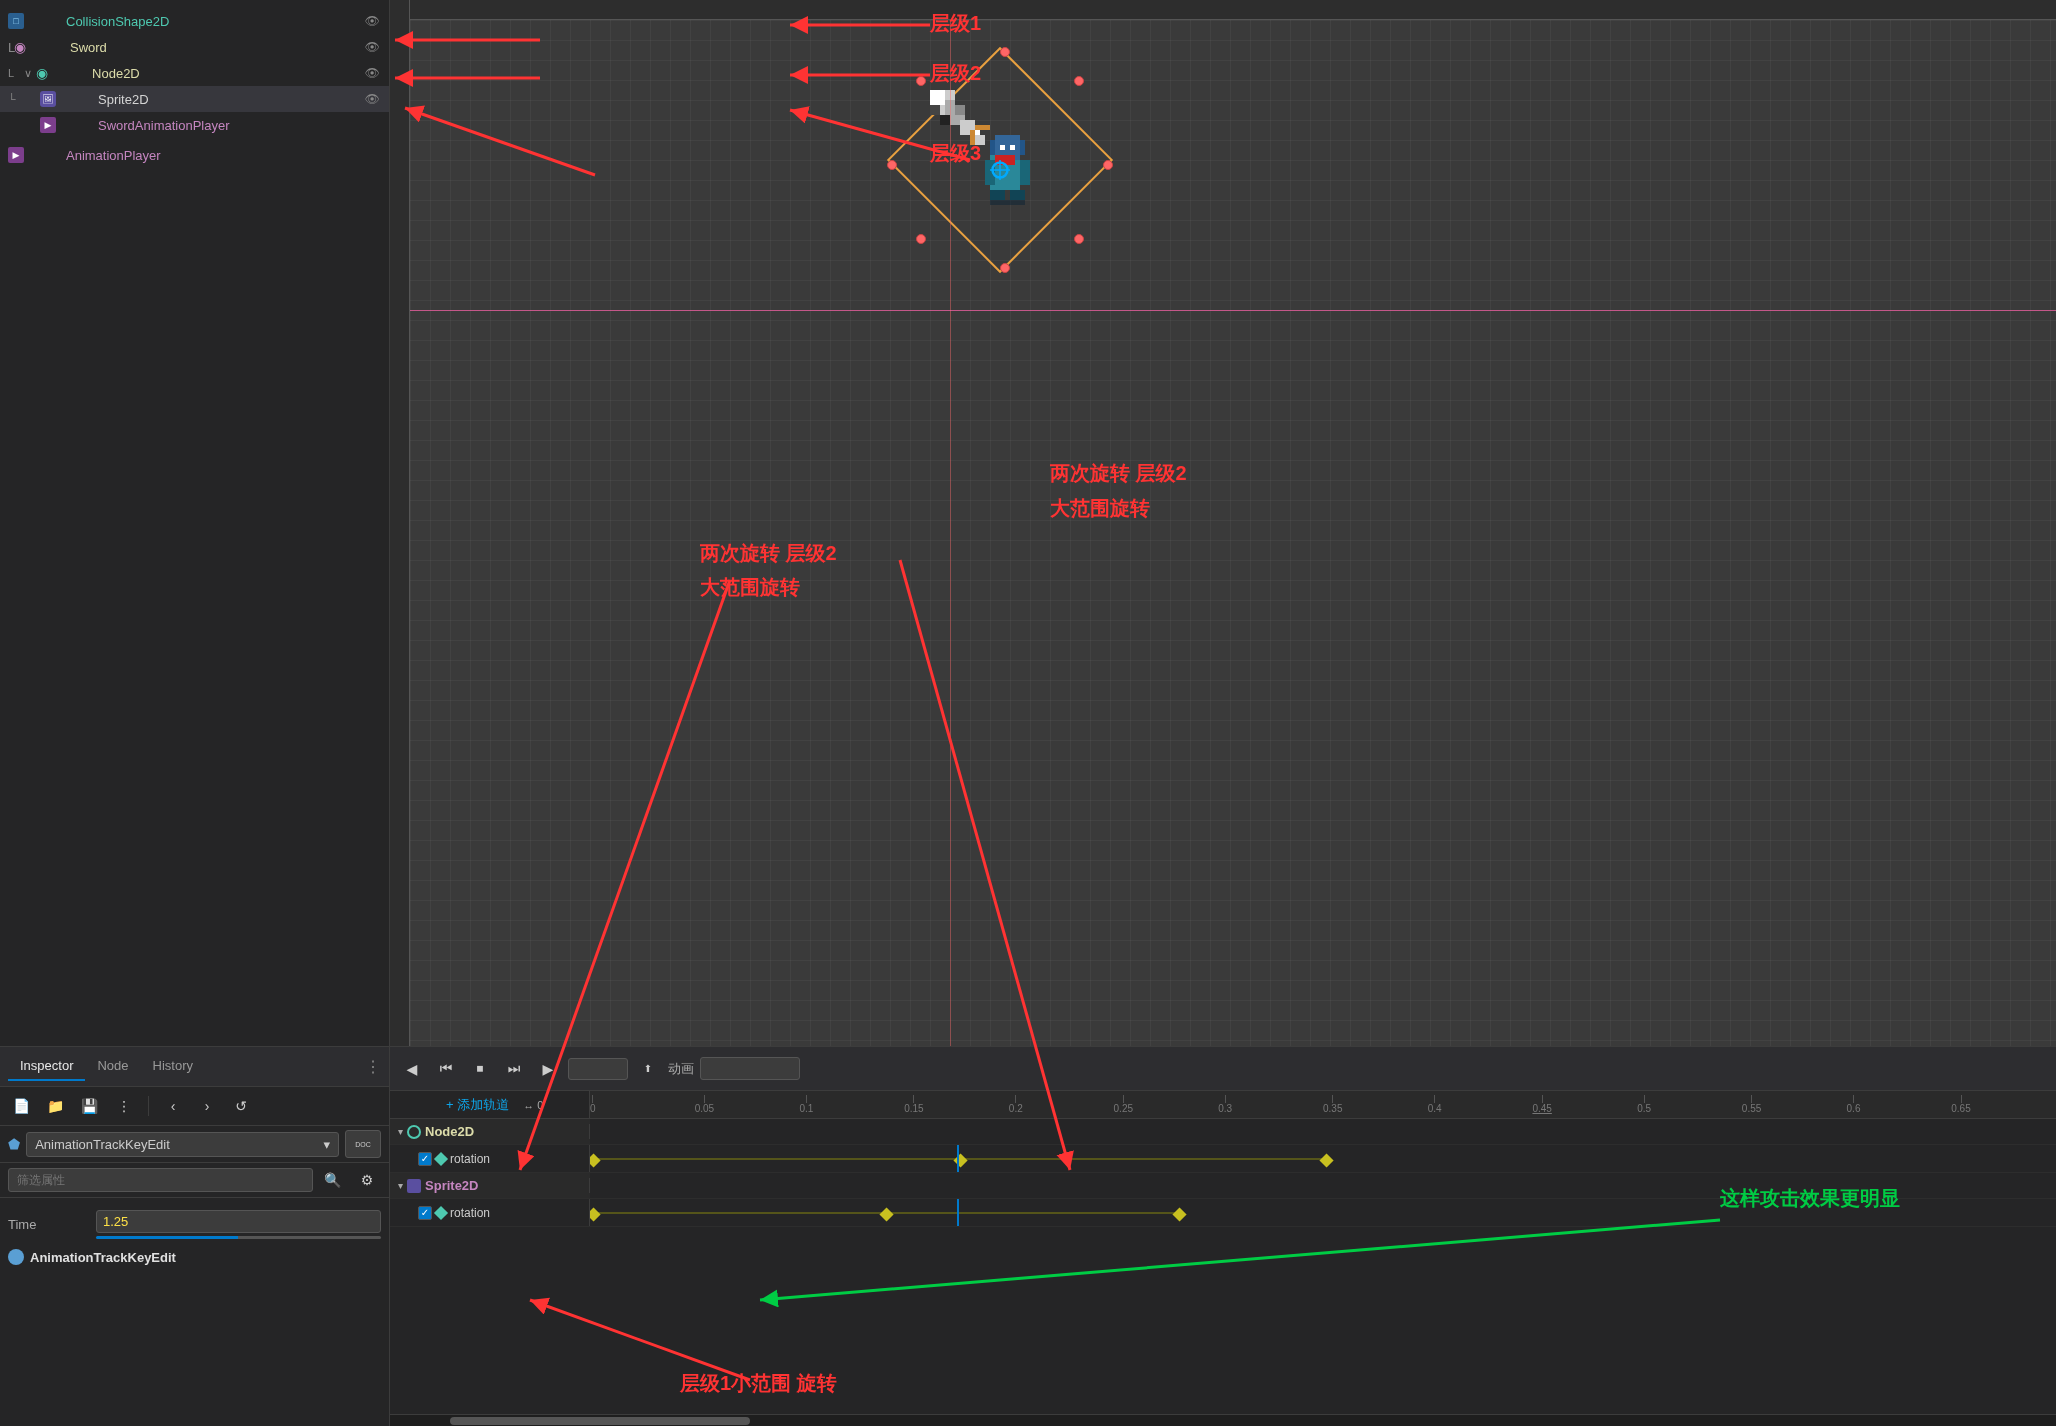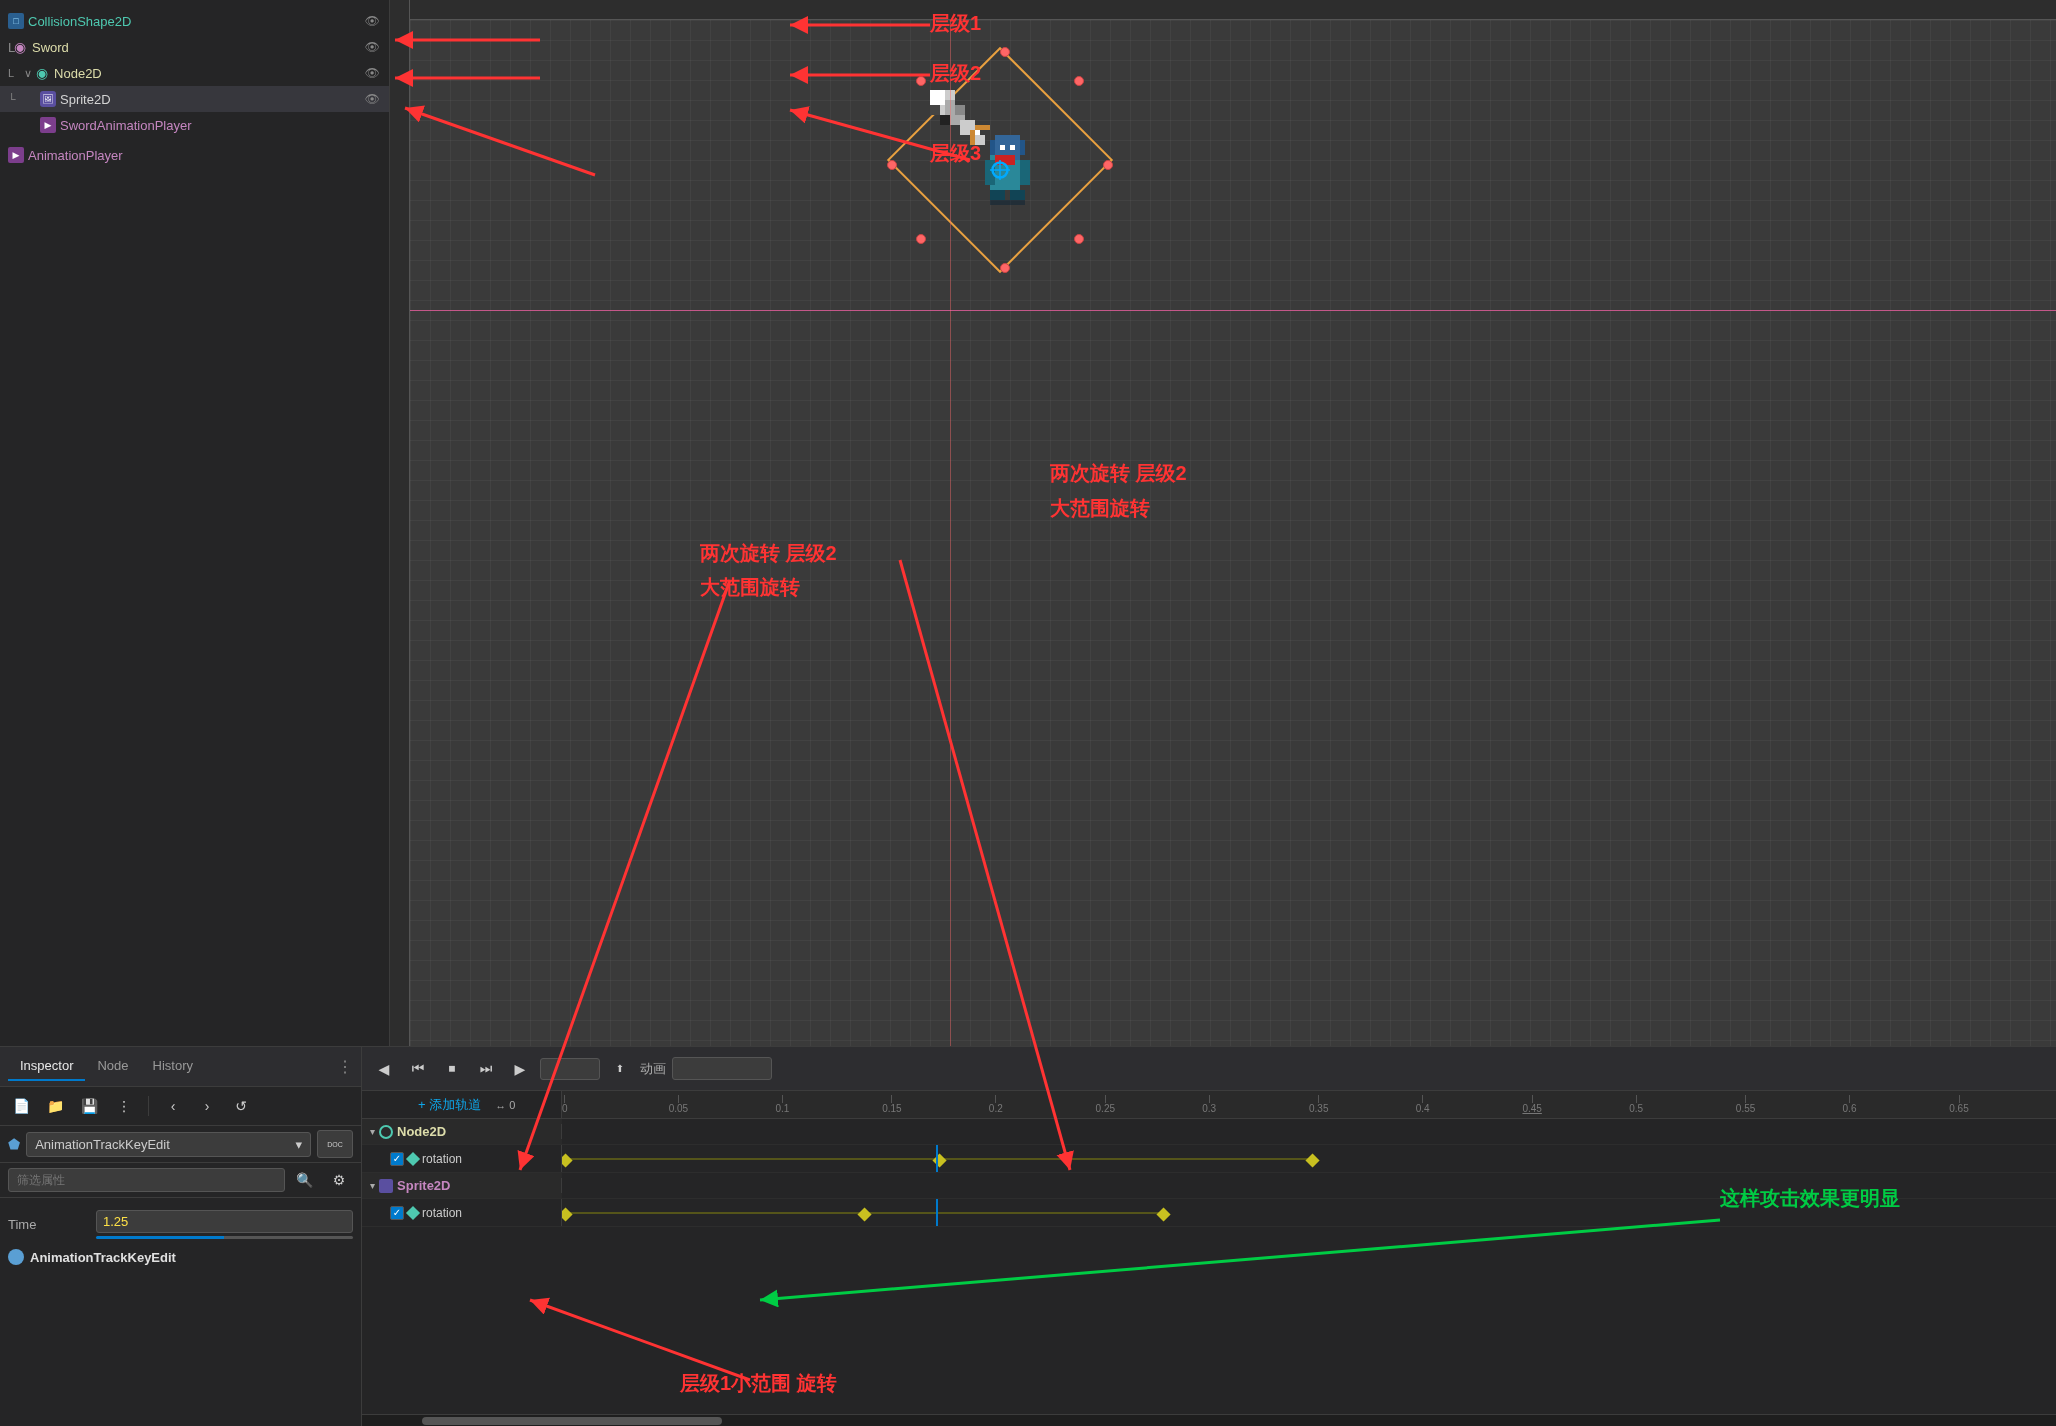--- a/index.html
+++ b/index.html
@@ -54,20 +54,21 @@
       margin-right: 4px;
       display: inline-flex;
       align-items: center;
       justify-content: center;
       font-size: 10px;
       flex-shrink: 0;
     }
     .tree-item .node-name {
       flex: 1;
       font-size: 13px;
+      margin-left: 38px;
     }
     .tree-item .vis-icon {
       width: 18px; height: 18px;
       display: inline-flex;
       align-items: center;
       justify-content: center;
       color: #888;
       font-size: 12px;
     }
 
@@ -137,21 +138,21 @@
 
     
     .bottom-area {
       height: 380px;
       display: flex;
       border-top: 1px solid #3c3c3c;
     }
 
     
     .inspector-panel {
-      width: 362px;
+      width: 390px;
       background: #252526;
       border-right: 1px solid #3c3c3c;
       display: flex;
       flex-direction: column;
     }
 
     .inspector-tabs {
       display: flex;
       align-items: center;
       background: #2d2d30;

